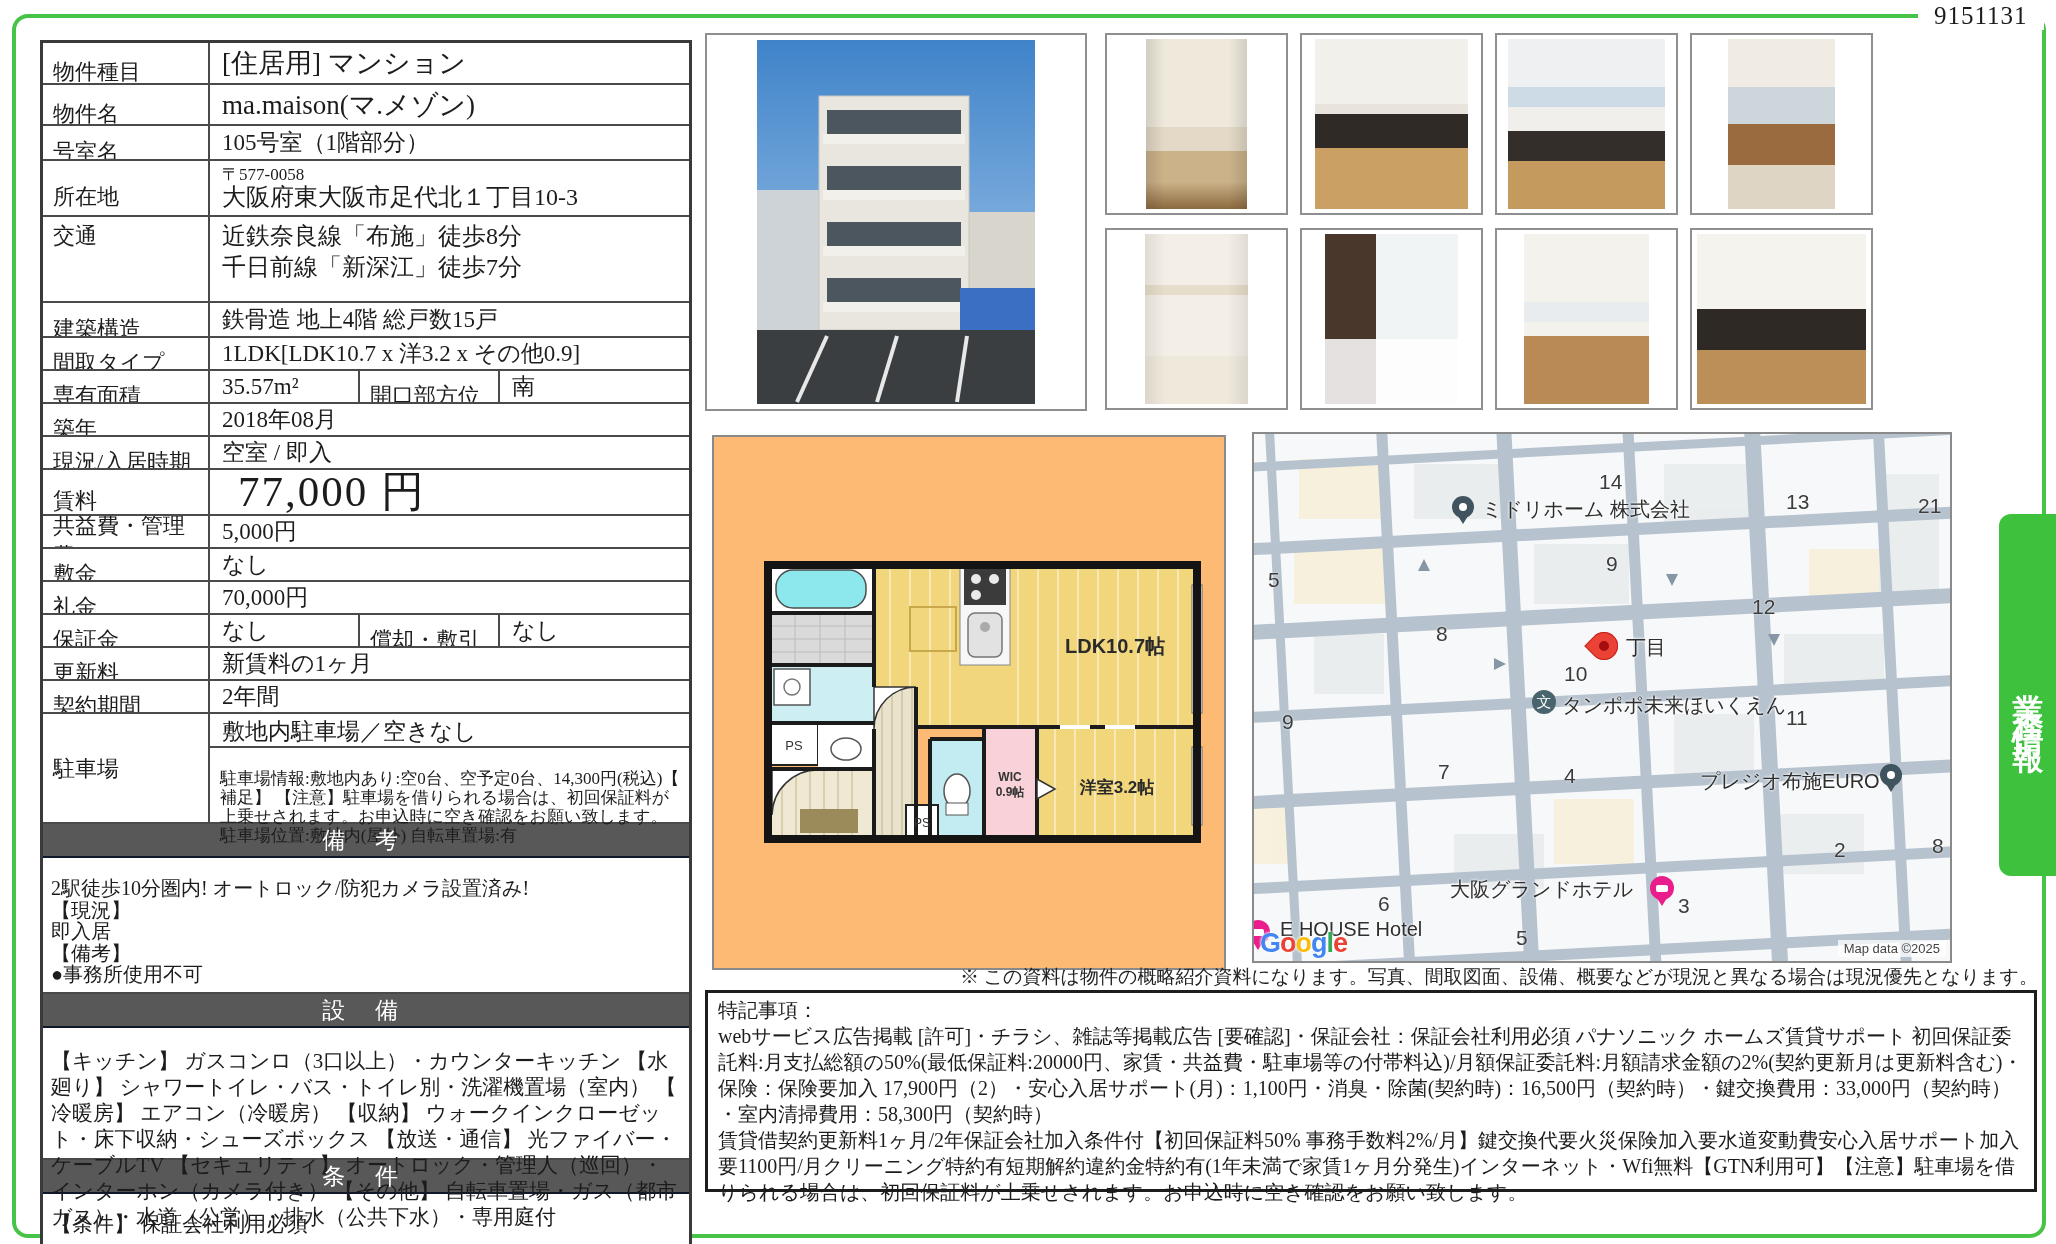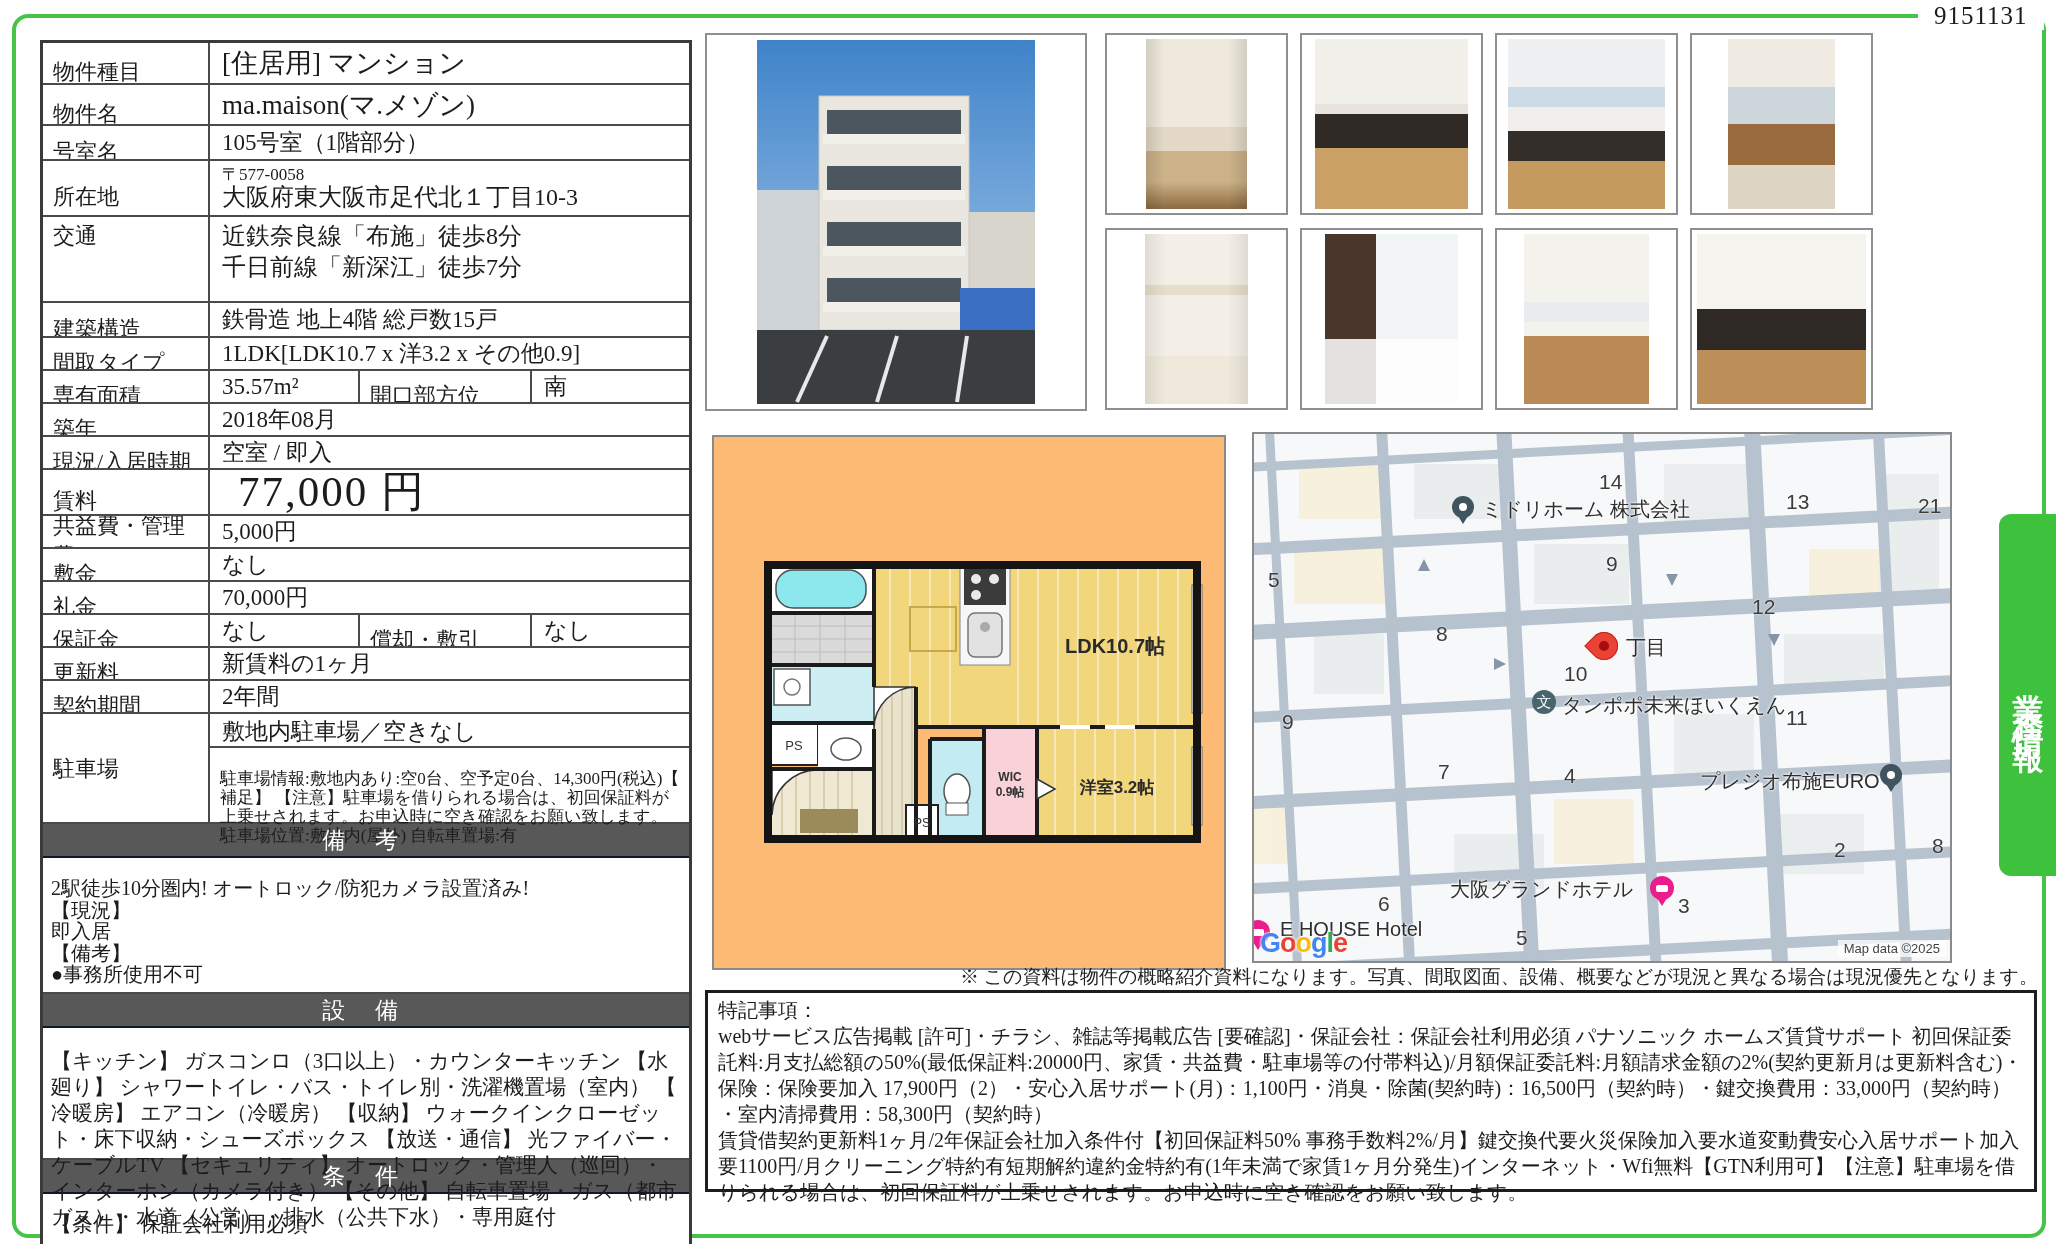--- a/index.html
+++ b/index.html
@@ -19,21 +19,21 @@
                  letter-spacing:16px;font-family:"Liberation Sans",sans-serif;padding-top:14px;}
 
   
   .ptable{position:absolute;left:40px;top:40px;width:646px;border:3px solid #3a3a3a;background:#fff;}
   .tr{display:flex;border-bottom:2px solid #4a4a4a;box-sizing:border-box;background:#fff;}
   .tr:last-child{border-bottom:none;}
   .th,.td{box-sizing:border-box;display:flex;align-items:center;overflow:hidden;}
   .th{width:167px;border-right:2px solid #4a4a4a;padding:20px 4px 2px 10px;font-size:22px;flex:none;}
   .td{flex:1;padding:2px 4px 2px 12px;font-size:23px;}
   .td.c2{flex:none;width:150px;border-right:2px solid #4a4a4a;}
-  .th.c3{width:172px;}
+  .th.c3{width:140px;}
   .h42{height:42px}.h41{height:41px}.h35{height:35px}.h56{height:56px}.h86{height:86px}
   .h33{height:33px}.h46{height:46px}.h110{height:110px}
   .big{font-size:27px;}
   .vtop{align-items:flex-start;padding-top:4px;}
   .stack{display:block;}
   .addr-post{font-size:17px;line-height:19px;display:block;}
   .addr-main{font-size:24px;line-height:27px;display:block;}
   .acc-line{font-size:24px;line-height:31px;display:block;}
   .rent-val{font-size:43px;letter-spacing:2px;padding-left:28px;}
   .park-cell{flex:1;display:block;padding:0;}

